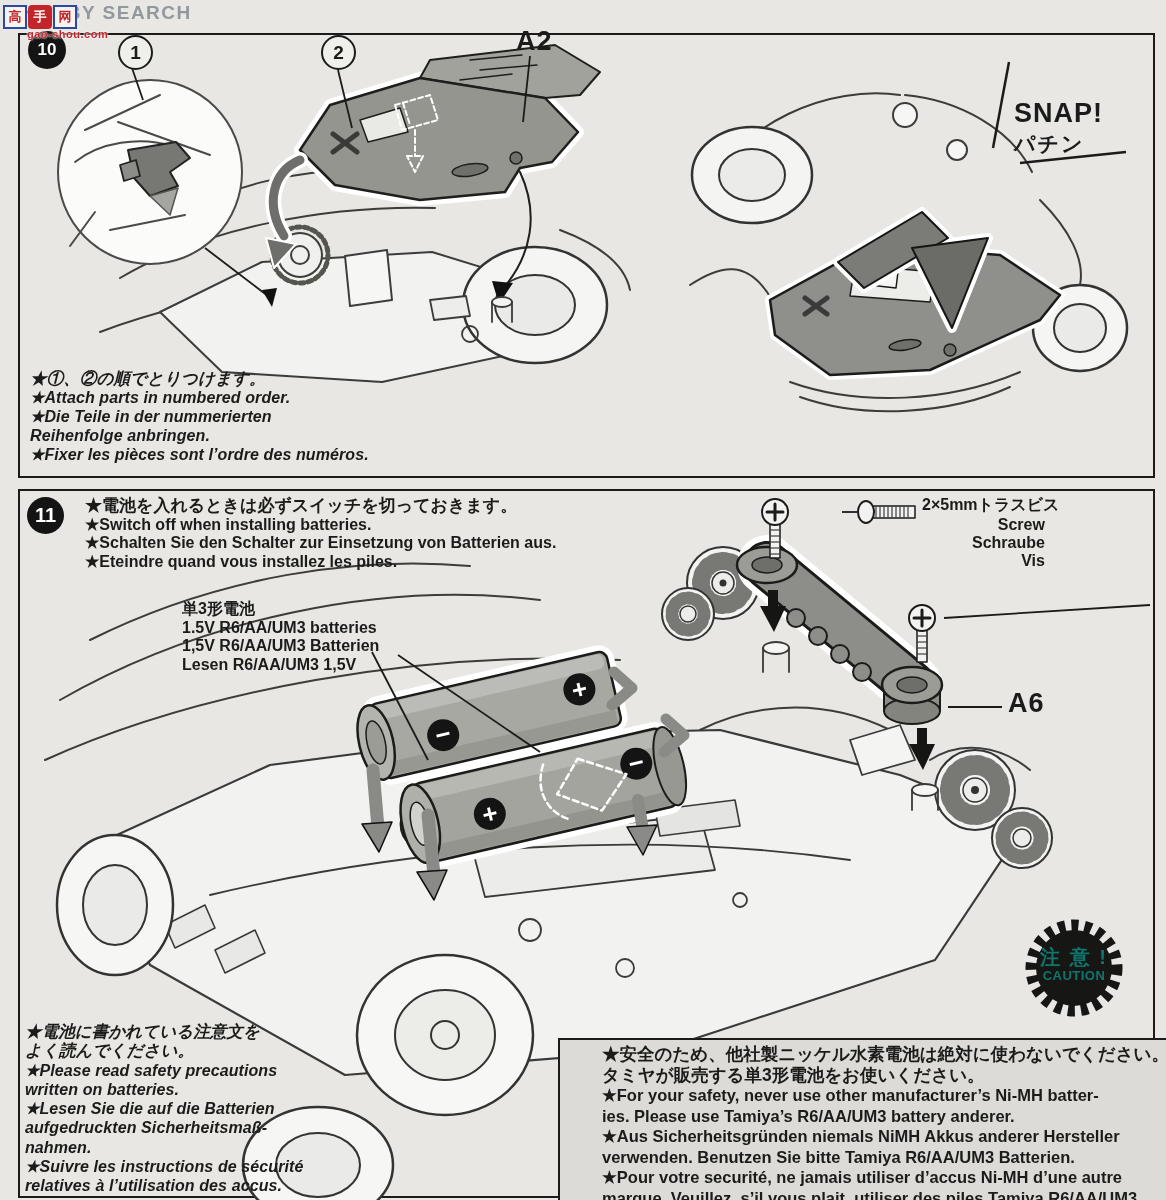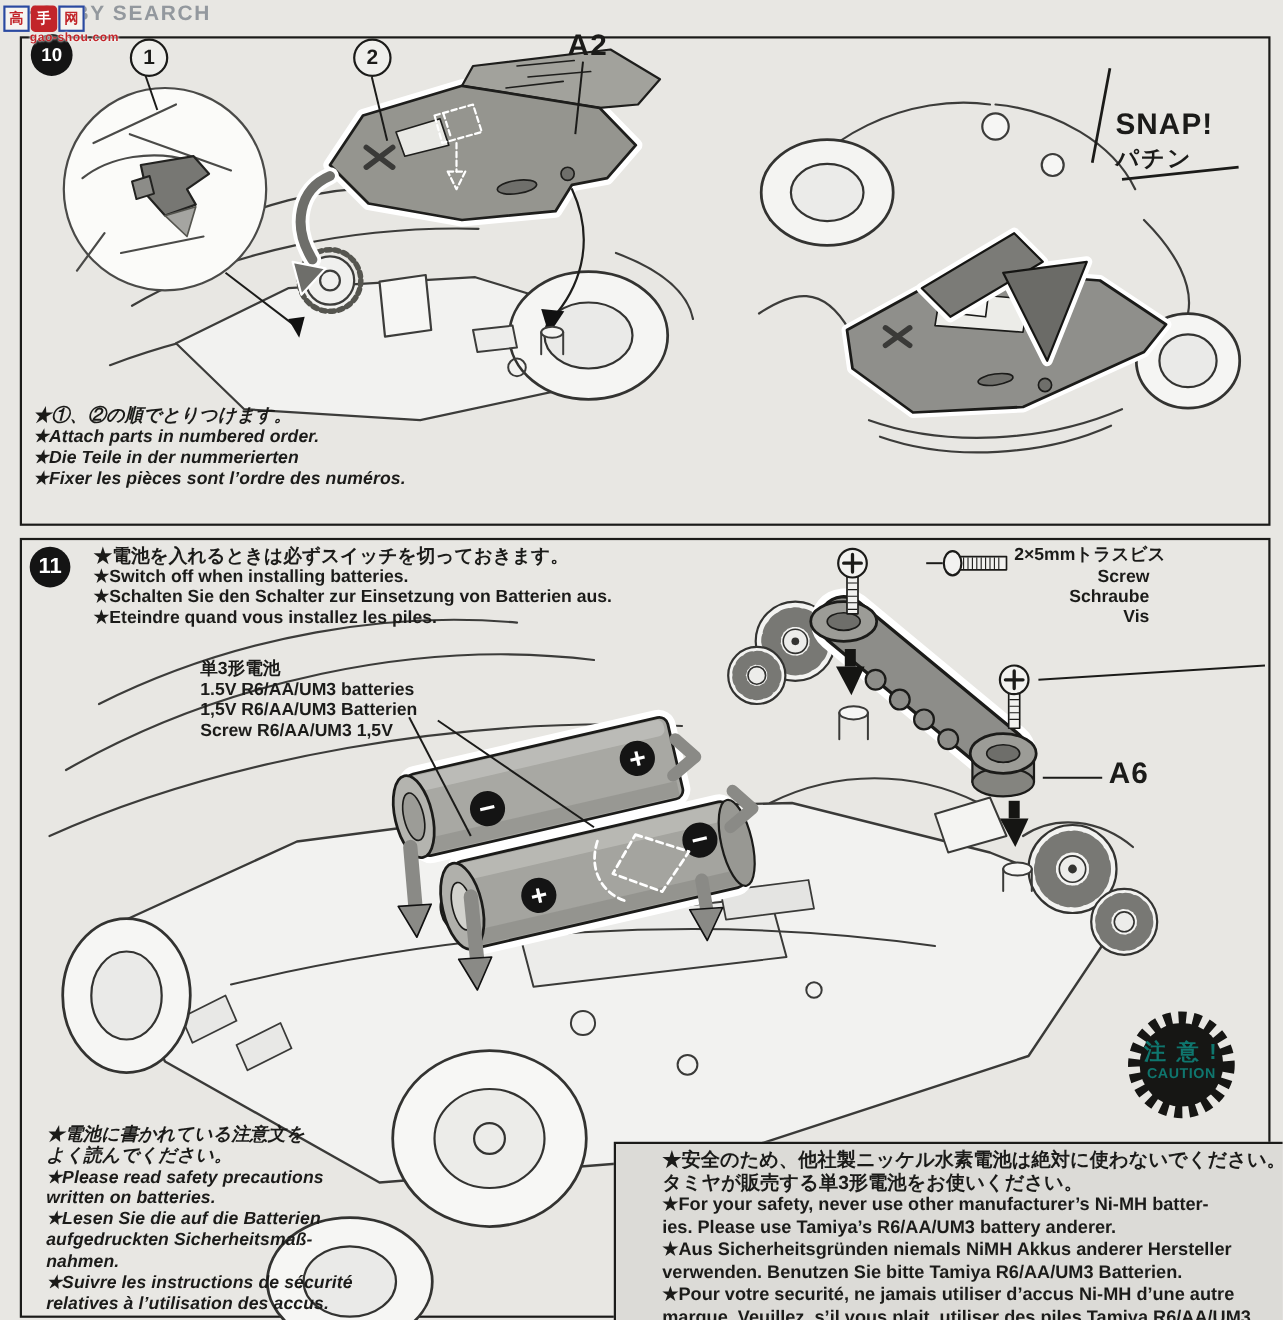--- a/index.html
+++ b/index.html
@@ -370,20 +370,21 @@
   <span>2</span>
 </div>
 <div class="txt partlabel" style="left:516px;top:26px;">A2</div>
 <div class="txt snap-en" style="left:1014px;top:98px;">SNAP!</div>
 <div class="txt snap-jp" style="left:1014px;top:130px;">パチン</div>
 
 <div class="txt notes" style="left:30px;top:369px;width:430px;">
   <div class="jp">★①、②の順でとりつけます。</div>
   <div>★Attach parts in numbered order.</div>
   <div>★Die Teile in der nummerierten</div>
+  <div>Reihenfolge anbringen.</div>
   <div>★Fixer les pièces sont l’ordre des numéros.</div>
 </div>
 
 <div class="badge" style="left:27px;top:497px;width:37px;height:37px;font-size:20px;">
   <span>11</span>
 </div>
 <div class="txt hdr" style="left:85px;top:497px;width:560px;">
   <div class="jp">★電池を入れるときは必ずスイッチを切っておきます。</div>
   <div>★Switch off when installing batteries.</div>
   <div>★Schalten Sie den Schalter zur Einsetzung von Batterien aus.</div>
@@ -394,31 +395,31 @@
 <div class="txt screwnames" style="left:972px;top:516px;text-align:right;">
   <div>Screw</div>
   <div>Schraube</div>
   <div>Vis</div>
 </div>
 
 <div class="txt batlab" style="left:182px;top:600px;">
   <div class="jp">単3形電池</div>
   <div>1.5V R6/AA/UM3 batteries</div>
   <div>1,5V R6/AA/UM3 Batterien</div>
-  <div>Screw R6/AA/UM3 1,5V</div>
+  <div>Lesen R6/AA/UM3 1,5V</div>
 </div>
 
 <div class="txt partlabel" style="left:1008px;top:688px;">A6</div>
 
 <div class="caution-txt" style="left:1024px;top:946px;width:100px;">
   <div class="jp">注 意 !</div>
   <div class="en">CAUTION</div>
 </div>
 
-<div class="txt notes" style="left:42px;top:1022px;width:300px;line-height:19.3px;">
+<div class="txt notes" style="left:25px;top:1022px;width:300px;line-height:19.3px;">
   <div class="jp">★電池に書かれている注意文を</div>
   <div class="jp">よく読んでください。</div>
   <div>★Please read safety precautions</div>
   <div>written on batteries.</div>
   <div>★Lesen Sie die auf die Batterien</div>
   <div>aufgedruckten Sicherheitsmaß-</div>
   <div>nahmen.</div>
   <div>★Suivre les instructions de sécurité</div>
   <div>relatives à l’utilisation des accus.</div>
 </div>

